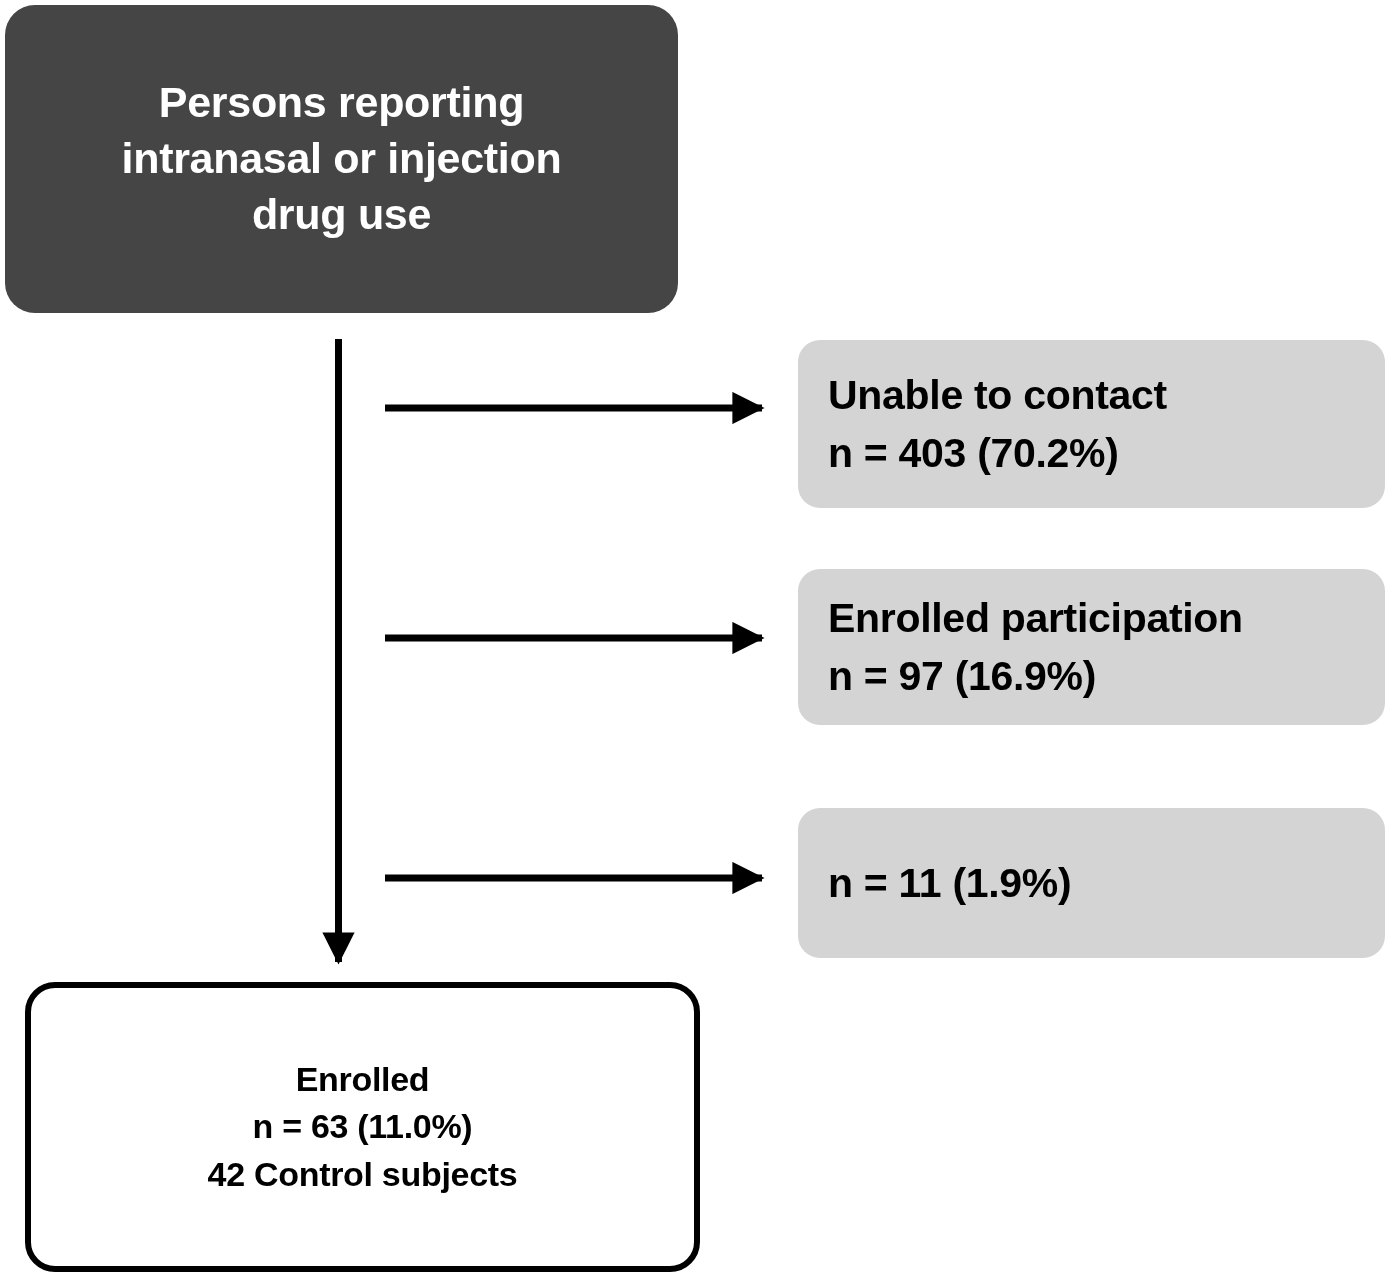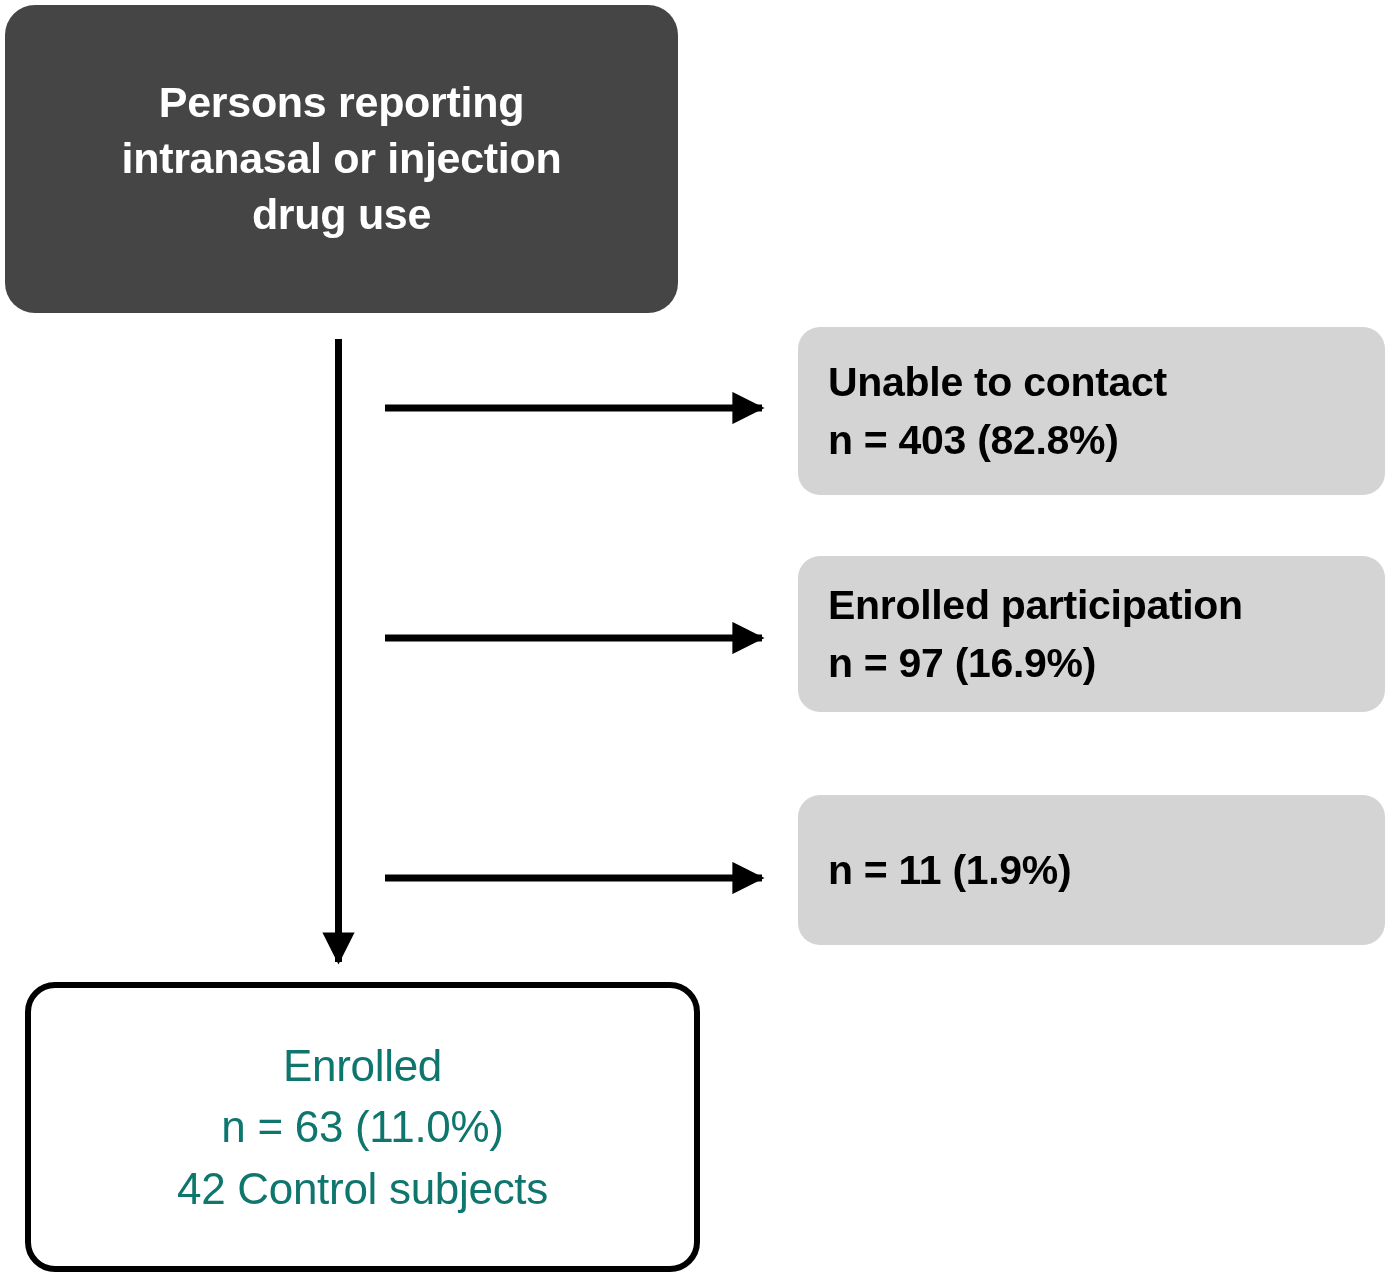--- a/index.html
+++ b/index.html
@@ -55,40 +55,41 @@
     background: #d4d4d4;
     border-radius: 22px;
     color: #000000;
     text-align: left;
     align-items: flex-start;
     padding: 4px 30px;
     font-size: 41px;
     font-weight: bold;
     line-height: 1.42;
     letter-spacing: -0.3px;
+    margin-top: 13px;
   }
   #box-unable   { left: 798px; top: 327px; width: 587px; height: 168px; }
   #box-declined { left: 798px; top: 556px; width: 587px; height: 156px; }
   #box-excluded { left: 798px; top: 795px; width: 587px; height: 150px; }
 
   
   #box-enrolled {
     left: 25px;
     top: 982px;
     width: 675px;
     height: 290px;
     background: #ffffff;
     border: 6px solid #000000;
     border-radius: 30px;
-    color: #0f766e;
+    color: #000000;
     text-align: center;
     align-items: center;
     padding: 4px 16px;
-    font-size: 44px;
-    font-weight: normal;
+    font-size: 34px;
+    font-weight: bold;
     line-height: 1.40;
     letter-spacing: -0.3px;
   }
 
   
   #connectors {
     position: absolute;
     left: 0;
     top: 0;
     width: 1400px;
@@ -118,21 +119,21 @@
   </svg>
 
   <div class="node" id="box-source">
     <span class="line">Persons reporting</span>
     <span class="line">intranasal or injection</span>
     <span class="line">drug use</span>
   </div>
 
   <div class="node grey" id="box-unable">
     <span class="line">Unable to contact</span>
-    <span class="line">n = 403 (82.8%)</span>
+    <span class="line">n = 403 (70.2%)</span>
   </div>
 
   <div class="node grey" id="box-declined">
     <span class="line">Enrolled participation</span>
     <span class="line">n = 97 (16.9%)</span>
   </div>
 
   <div class="node grey" id="box-excluded">
     <span class="line">n = 11 (1.9%)</span>
   </div>

